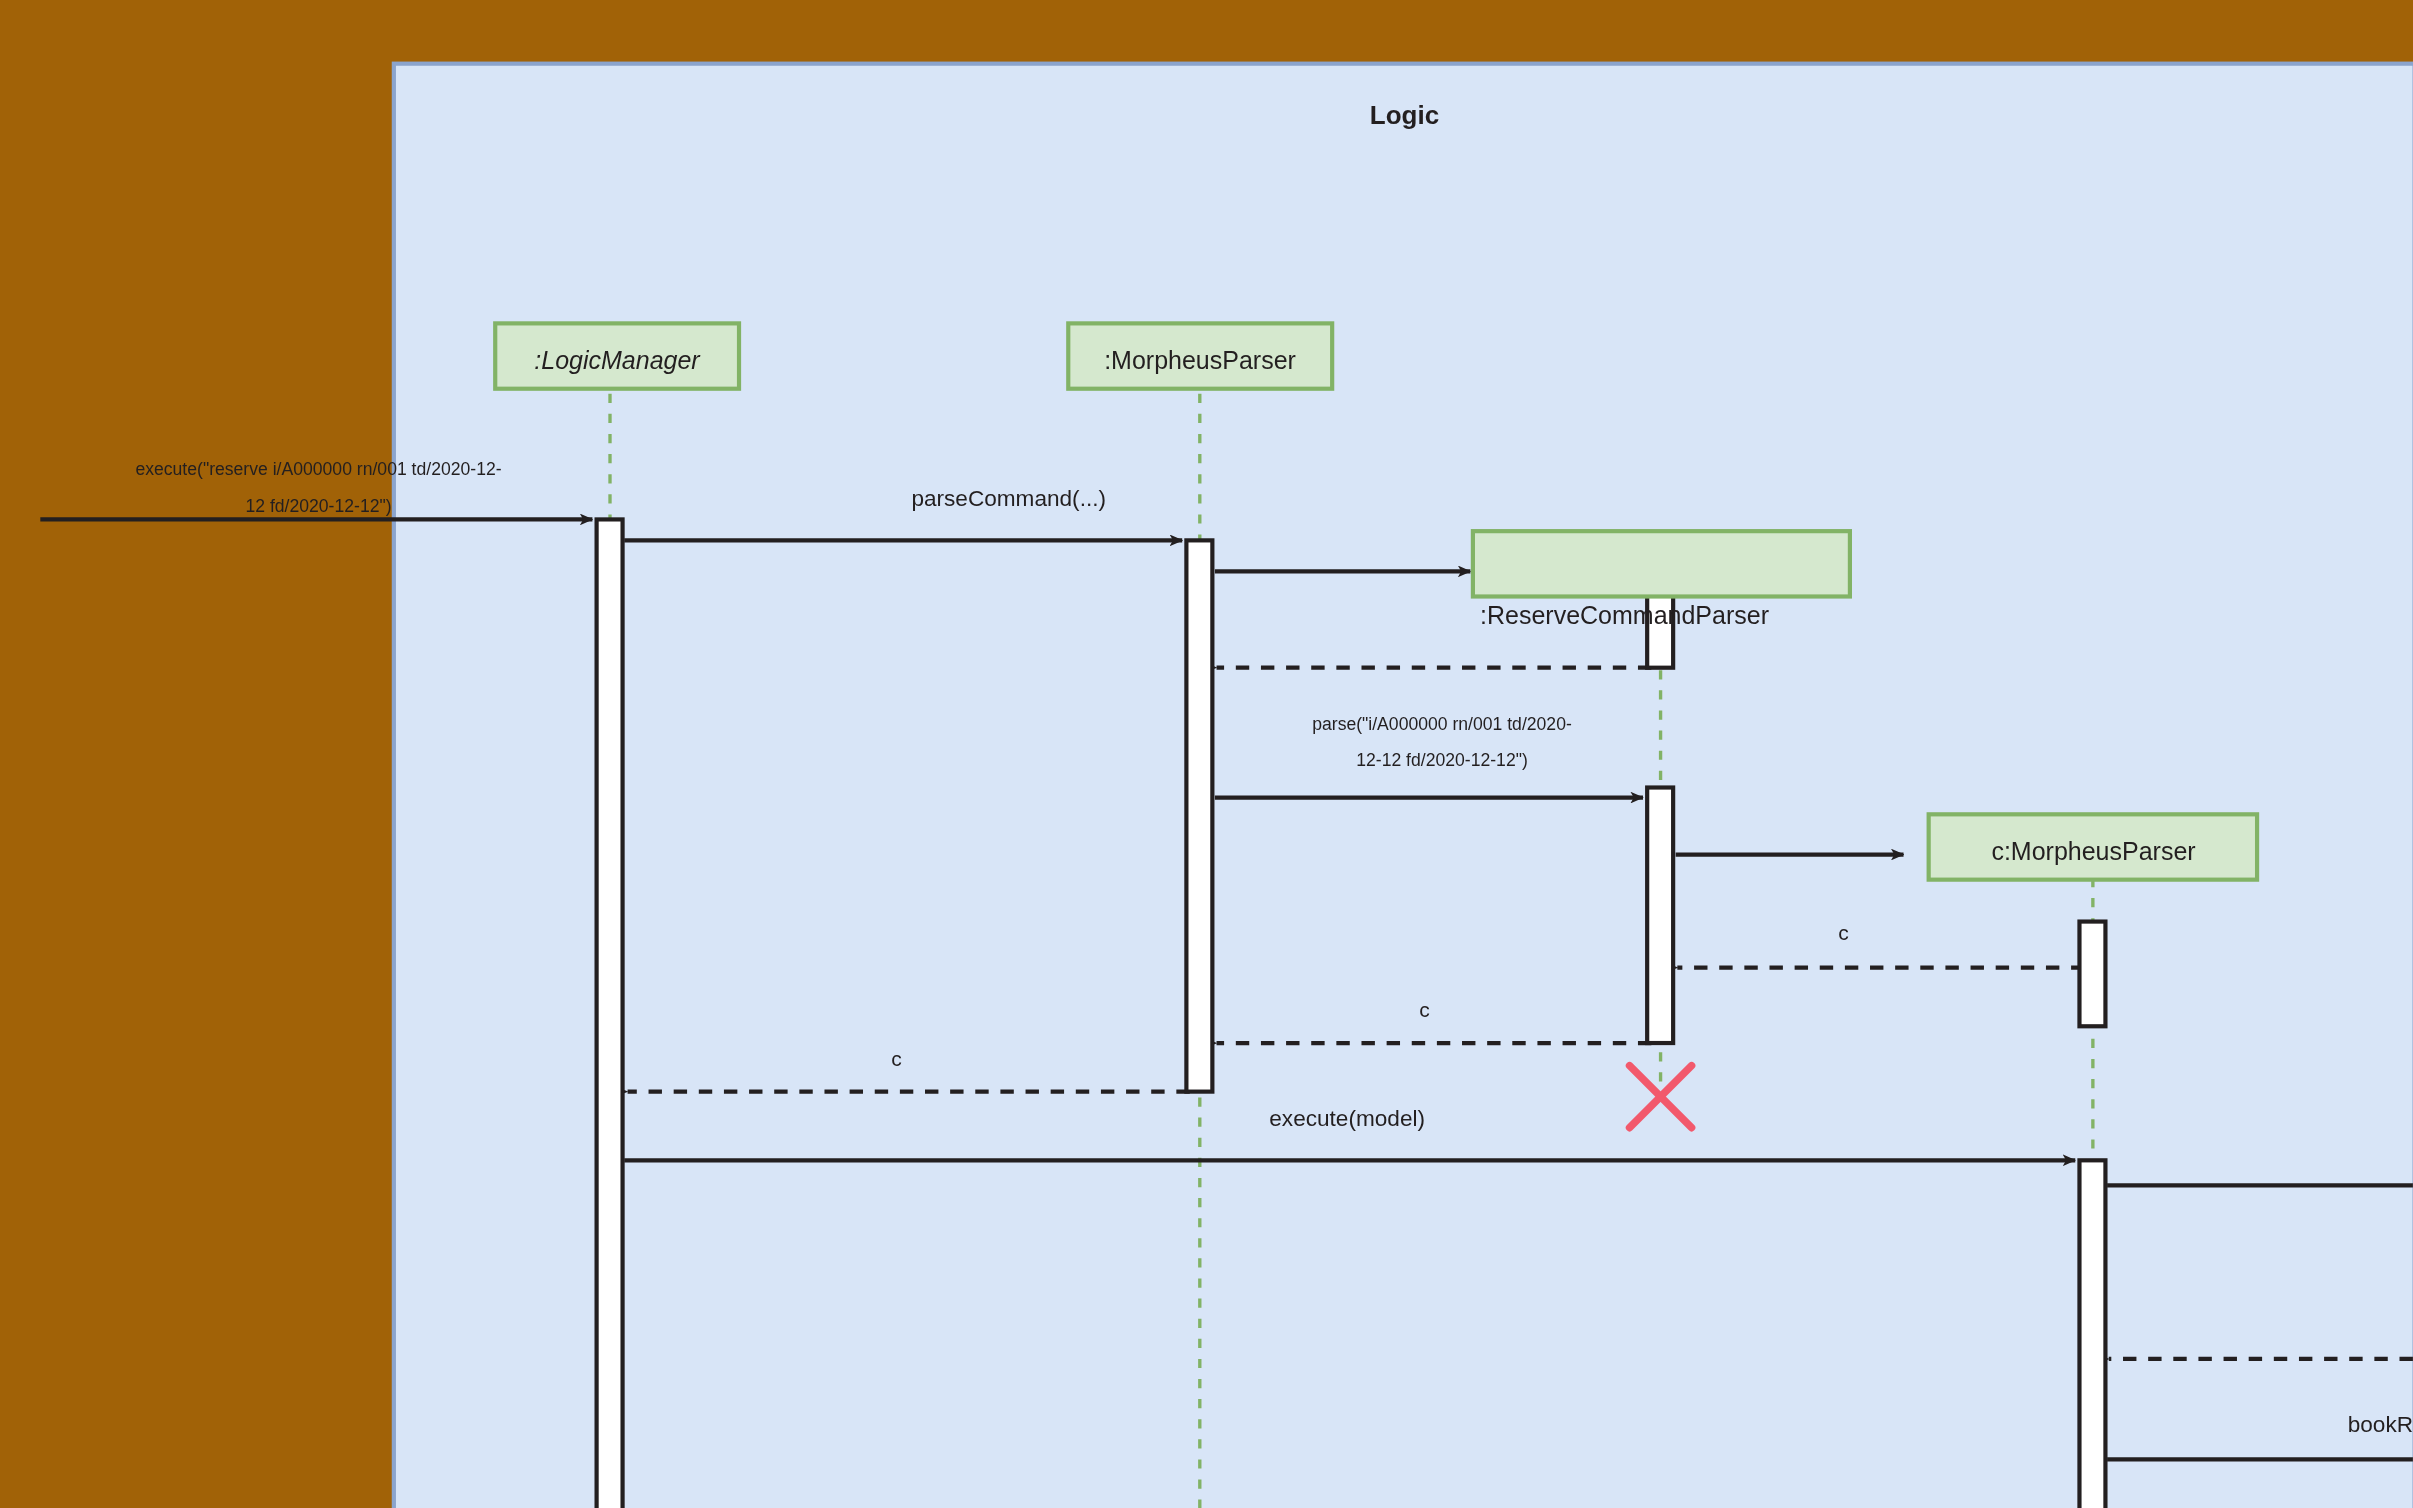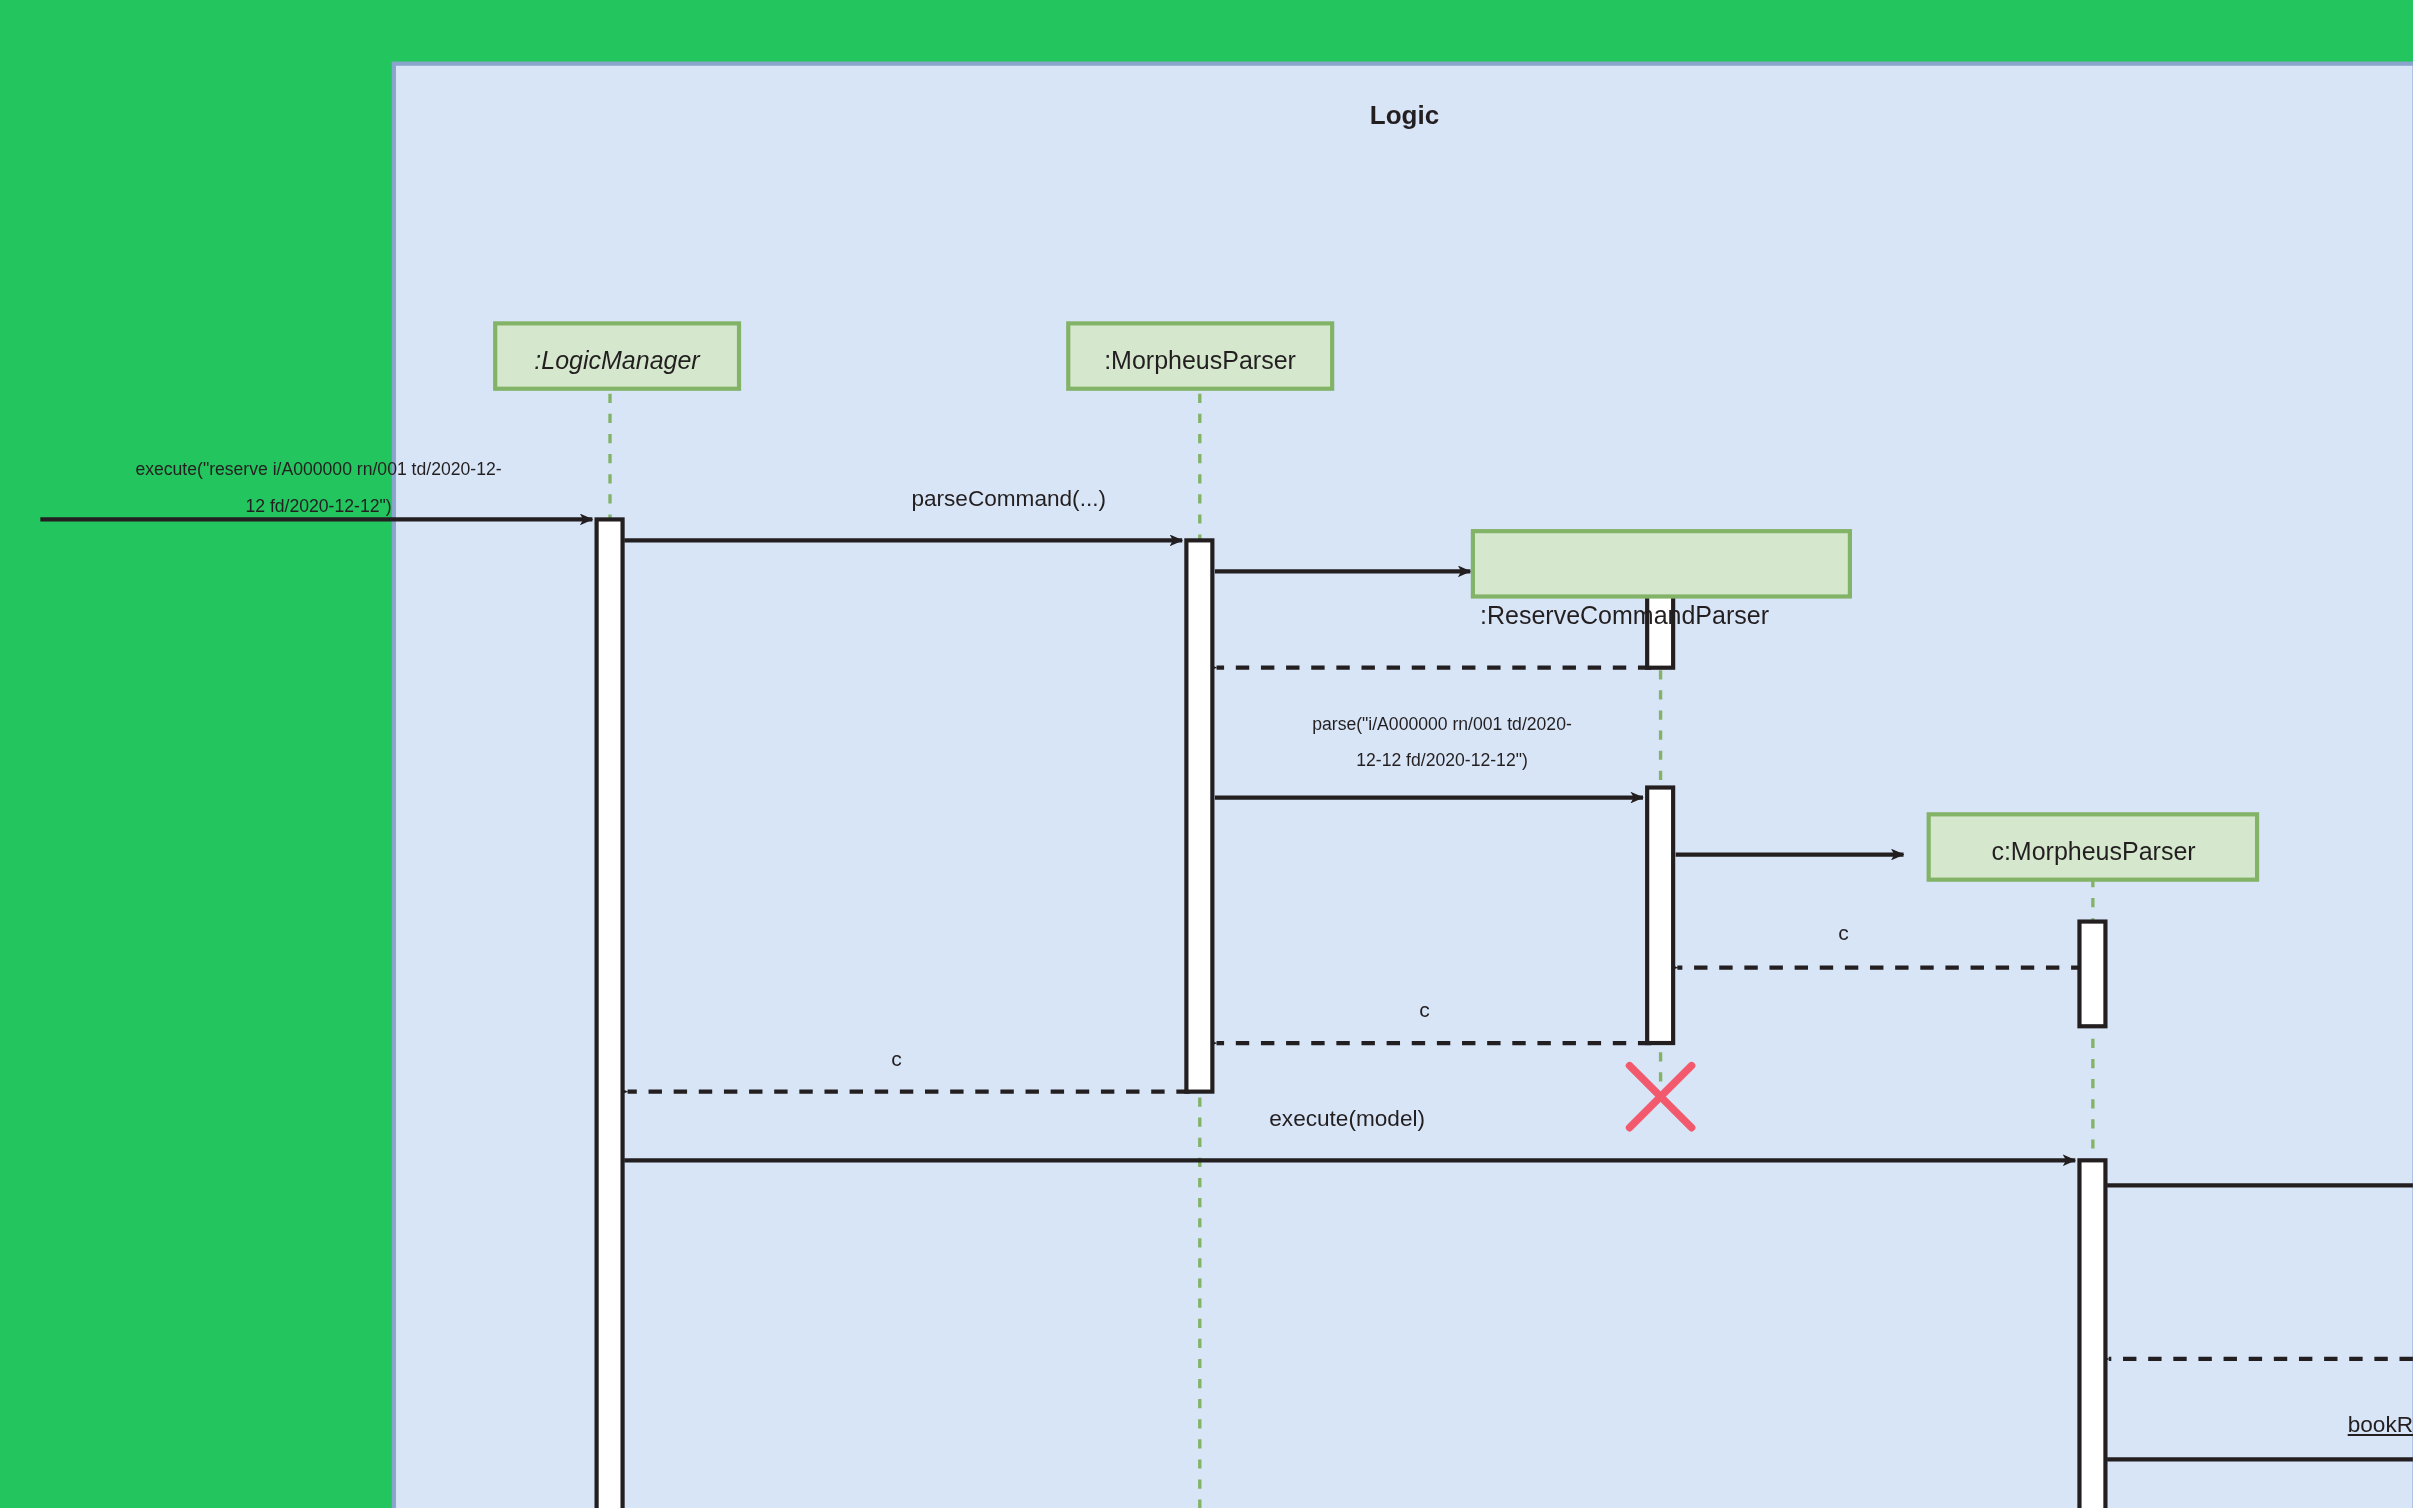--- a/index.html
+++ b/index.html
@@ -11,21 +11,21 @@
   body {
     width: 2413px;
     height: 1508px;
     font-family: "Liberation Sans", sans-serif;
     overflow: hidden;
   }
   #stage {
     position: relative;
     width: 2413px;
     height: 1508px;
-    background: #22c55e;
+    background: #a16207;
   }
   #diagram-svg {
     position: absolute;
     left: 0;
     top: 0;
     width: 2413px;
     height: 1508px;
     display: block;
   }
   .lbl {
@@ -53,21 +53,20 @@
     font-weight: bold;
     text-align: center;
   }
   .ret-label {
     font-size: 21px;
     text-align: center;
   }
   .clip-label {
     font-size: 22.6px;
     text-align: right;
-    text-decoration: underline;
   }
 </style>
 </head>
 <body>
 
 <div id="stage">
 
   <svg id="diagram-svg" viewBox="0 0 2880 1800" xmlns="http://www.w3.org/2000/svg">
     <defs>
       <marker id="solid-arrow" markerWidth="16" markerHeight="14" refX="15" refY="7" orient="auto" markerUnits="userSpaceOnUse">

